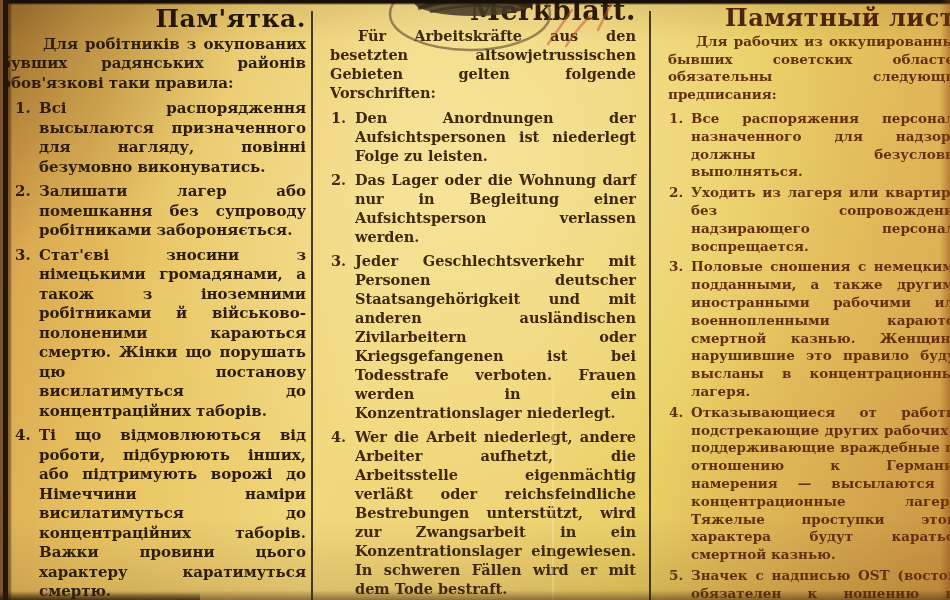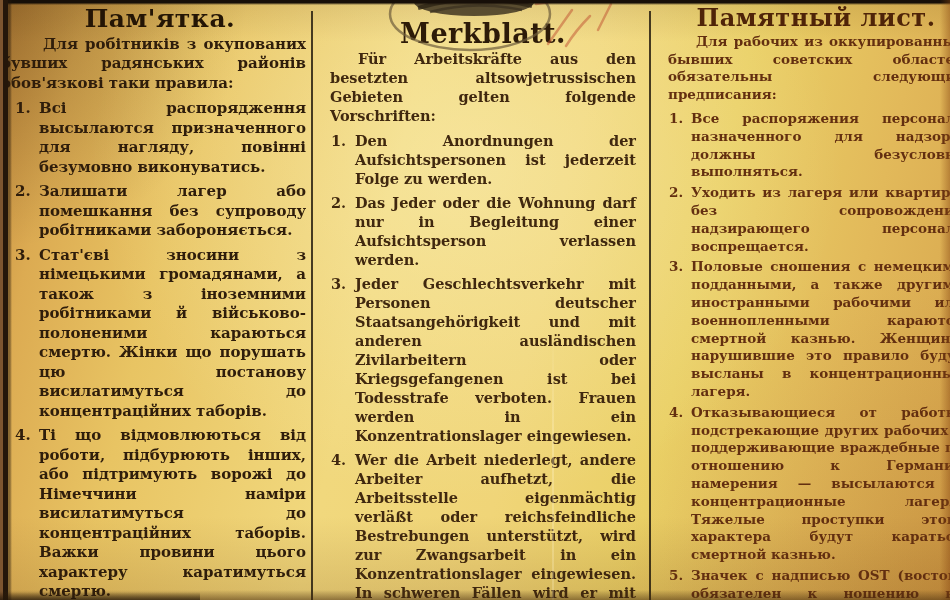--- a/index.html
+++ b/index.html
@@ -12,23 +12,23 @@
   }
   .texture{position:absolute;inset:0;z-index:0;pointer-events:none;
     background:
       radial-gradient(ellipse at 49% 28%, rgba(255,249,205,.38), rgba(255,249,205,0) 55%),
       radial-gradient(circle at 0% 0%, rgba(55,32,8,.30), rgba(55,32,8,0) 22%),
       radial-gradient(circle at 100% 100%, rgba(150,85,25,.22), rgba(150,85,25,0) 30%);}
   .col{position:absolute;top:0;z-index:1;text-align:justify;}
   .col-uk{left:14px;width:292px;font-size:15px;line-height:19.5px;color:#2f1d0b;}
   .col-de{left:330px;width:306px;font-size:14.5px;line-height:19px;color:#40280f;}
   .col-ru{left:668px;width:296px;font-size:13.5px;line-height:17.8px;color:#632f10;}
-  .title{text-align:center;margin:9px 0 6px;font-weight:700;letter-spacing:.5px;}
+  .title{text-align:right;margin:9px 0 6px;font-weight:700;letter-spacing:.5px;}
   .col-uk .title{font-size:25px;color:#241505;}
-  .col-de .title{font-size:27px;margin-top:24px;color:#2d1b08;}
+  .col-de .title{font-size:27px;margin-top:1px;color:#2d1b08;}
   .col-ru .title{font-size:24px;color:#4f2408;}
   .intro{margin:3px 0 6px;text-indent:28px;}
   .col-uk .intro,.col-uk .closing{margin-left:-13px;text-indent:42px;}
   .items{list-style:none;margin:0;padding:0;}
   .item{display:flex;margin:0 0 5px;}
   .col-ru .item{margin-bottom:3px;}
   .num{flex:0 0 24px;padding-left:1px;}
   .col-ru .num{flex-basis:22px;}
   .txt{flex:1;text-align:justify;}
   .divider{position:absolute;top:11px;bottom:0;width:2px;background:rgba(32,23,11,.82);z-index:2;}
@@ -72,29 +72,29 @@
   </ol>
 
 </div>
 
 <div class="col col-de" lang="de">
   <h1 class="title">Merkblatt.</h1>
   <p class="intro">Für Arbeitskräfte aus den besetzten altsowjetrussischen Gebieten gelten folgende Vorschriften:</p>
   <ol class="items">
     <li class="item">
         <span class="num">1.</span>
-        <span class="txt">Den Anordnungen der Aufsichtspersonen ist jederzeit Folge zu werden.</span>
+        <span class="txt">Den Anordnungen der Aufsichtspersonen ist niederlegt Folge zu leisten.</span>
       </li>
     <li class="item">
         <span class="num">2.</span>
-        <span class="txt">Das Jeder oder die Wohnung darf nur in Begleitung einer Aufsichtsperson verlassen werden.</span>
+        <span class="txt">Das Lager oder die Wohnung darf nur in Begleitung einer Aufsichtsperson verlassen werden.</span>
       </li>
     <li class="item">
         <span class="num">3.</span>
-        <span class="txt">Jeder Geschlechtsverkehr mit Personen deutscher Staatsangehörigkeit und mit anderen ausländischen Zivilarbeitern oder Kriegsgefangenen ist bei Todesstrafe verboten. Frauen werden in ein Konzentrationslager eingewiesen.</span>
+        <span class="txt">Jeder Geschlechtsverkehr mit Personen deutscher Staatsangehörigkeit und mit anderen ausländischen Zivilarbeitern oder Kriegsgefangenen ist bei Todesstrafe verboten. Frauen werden in ein Konzentrationslager niederlegt.</span>
       </li>
     <li class="item">
         <span class="num">4.</span>
         <span class="txt">Wer die Arbeit niederlegt, andere Arbeiter aufhetzt, die Arbeitsstelle eigenmächtig verläßt oder reichsfeindliche Bestrebungen unterstützt, wird zur Zwangsarbeit in ein Konzentrationslager eingewiesen. In schweren Fällen wird er mit dem Tode bestraft.</span>
       </li>
 
   </ol>
 
 </div>
 

